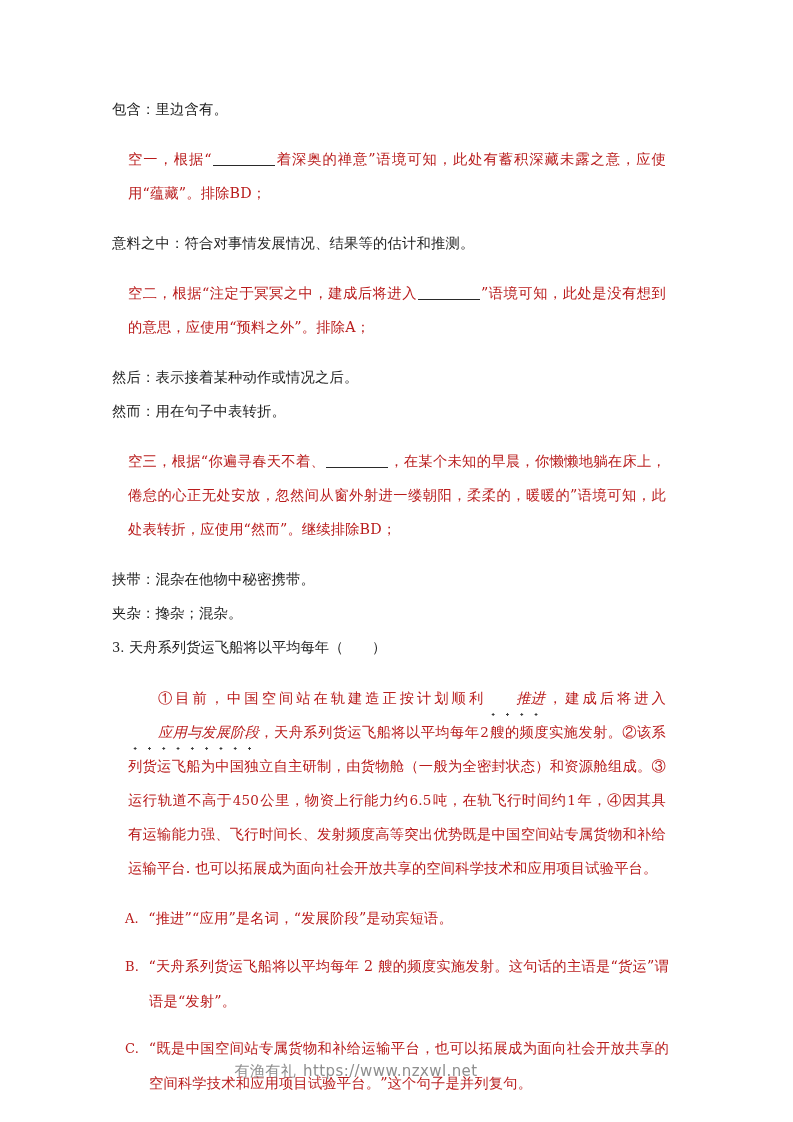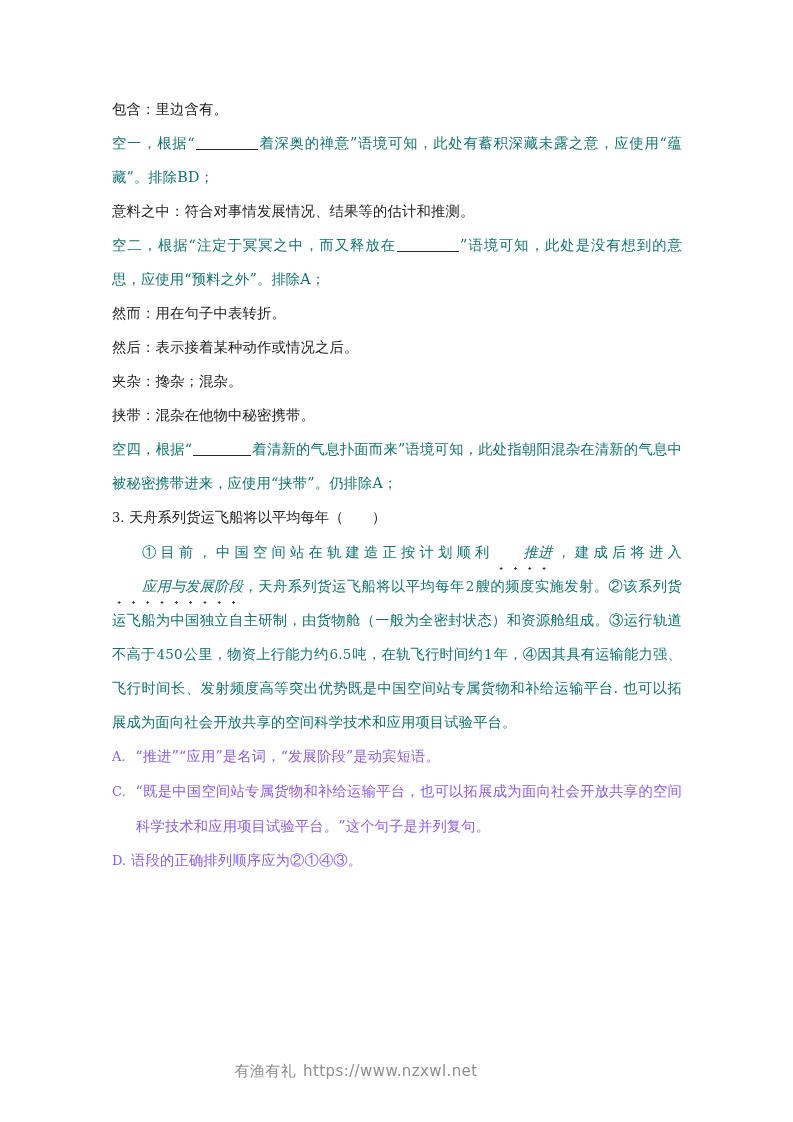--- a/index.html
+++ b/index.html
@@ -35,39 +35,39 @@
     white-space: nowrap;
     color: #1e1e1e;
   }
   
   .para {
     font-size: 14.3px;
     line-height: 34px;
     letter-spacing: 0.15px;
     text-align: justify;
     text-justify: inter-ideograph;
-    color: #0f766e;
-    margin: 0;
+    color: #b91c1c;
+    margin: 16px;
   }
   .indent2 {
     text-indent: 30px;
   }
   .qnum {
     font-size: 14.3px;
     line-height: 34px;
     color: #1e1e1e;
   }
   .opt {
     font-size: 14.3px;
     line-height: 34px;
     letter-spacing: 0.15px;
     text-align: justify;
     text-justify: inter-ideograph;
-    color: #8b5cf6;
-    margin: 0;
+    color: #b91c1c;
+    margin: 13px;
     text-indent: -24px;
     padding-left: 24px;
   }
   
   .lat {
     font-family: "DejaVu Serif", "Liberation Serif", serif;
     font-size: 13px;
   }
   .num {
     font-family: "DejaVu Serif", "Liberation Serif", serif;
@@ -122,40 +122,41 @@
 <div class="page">
   <div class="content">
 
     <div class="line">包含：里边含有。</div>
 
     <p class="para"><span>空一，根据“</span><span class="blank"></span><span>着深奥的禅意”语境可知，此处有蓄积深藏未露之意，应使用“蕴藏”。排除BD；</span></p>
 
     <div class="line">意料之中：符合对事情发展情况、结果等的估计和推测。</div>
 
 
-    <p class="para"><span>空二，根据“注定于冥冥之中，而又释放在</span><span class="blank"></span><span>”语境可知，此处是没有想到的意思，应使用“预料之外”。排除A；</span></p>
+    <p class="para"><span>空二，根据“注定于冥冥之中，建成后将进入</span><span class="blank"></span><span>”语境可知，此处是没有想到的意思，应使用“预料之外”。排除A；</span></p>
+
+    <div class="line">然后：表示接着某种动作或情况之后。</div>
 
     <div class="line">然而：用在句子中表转折。</div>
 
-    <div class="line">然后：表示接着某种动作或情况之后。</div>
+    <p class="para"><span>空三，根据“你遍寻春天不着、</span><span class="blank"></span><span>，在某个未知的早晨，你懒懒地躺在床上，倦怠的心正无处安放，忽然间从窗外射进一缕朝阳，柔柔的，暖暖的”语境可知，此处表转折，应使用“然而”。继续排除BD；</span></p>
 
+    <div class="line">挟带：混杂在他物中秘密携带。</div>
 
     <div class="line">夹杂：搀杂；混杂。</div>
 
-    <div class="line">挟带：混杂在他物中秘密携带。</div>
-
-    <p class="para"><span>空四，根据“</span><span class="blank short"></span><span>着清新的气息扑面而来”语境可知，此处指朝阳混杂在清新的气息中被秘密携带进来，应使用“挟带”。仍排除A；</span></p>
 
 
     <div class="qnum"><span class="lat">3.</span>&nbsp;<span>天舟系列货运飞船将以平均每年（　　）</span></div>
 
     <p class="para indent2"><span>①目前，中国空间站在轨建造正按计划顺利</span><span class="dots">推进</span><span>，建成后将进入</span><span class="dots">应用与发展阶段</span><span>，天舟系列货运飞船将以平均每年</span><span class="num">2</span><span>艘的频度实施发射。②该系列货运飞船为中国独立自主研制，由货物舱（一般为全密封状态）和资源舱组成。③运行轨道不高于</span><span class="num">450</span><span>公里，物资上行能力约</span><span class="num">6.5</span><span>吨，在轨飞行时间约</span><span class="num">1</span><span>年，④因其具有运输能力强、飞行时间长、发射频度高等突出优势既是中国空间站专属货物和补给运输平台. 也可以拓展成为面向社会开放共享的空间科学技术和应用项目试验平台。</span></p>
 
     <p class="opt"><span class="lat">A.</span>&nbsp;&nbsp;<span>“推进”“应用”是名词，“发展阶段”是动宾短语。</span></p>
 
+    <p class="opt"><span class="lat">B.</span>&nbsp;&nbsp;<span>“天舟系列货运飞船将以平均每年 2 艘的频度实施发射。这句话的主语是“货运”谓语是“发射”。</span></p>
 
     <p class="opt"><span class="lat">C.</span>&nbsp;&nbsp;<span>“既是中国空间站专属货物和补给运输平台，也可以拓展成为面向社会开放共享的空间科学技术和应用项目试验平台。”这个句子是并列复句。</span></p>
 
     <p class="opt"><span class="lat">D.</span>&nbsp;<span>语段的正确排列顺序应为②①④③。</span></p>
 
   </div>
 
   <div class="watermark">
     <span class="wm-cn">有渔有礼</span><span>https://www.nzxwl.net</span>
   </div>

